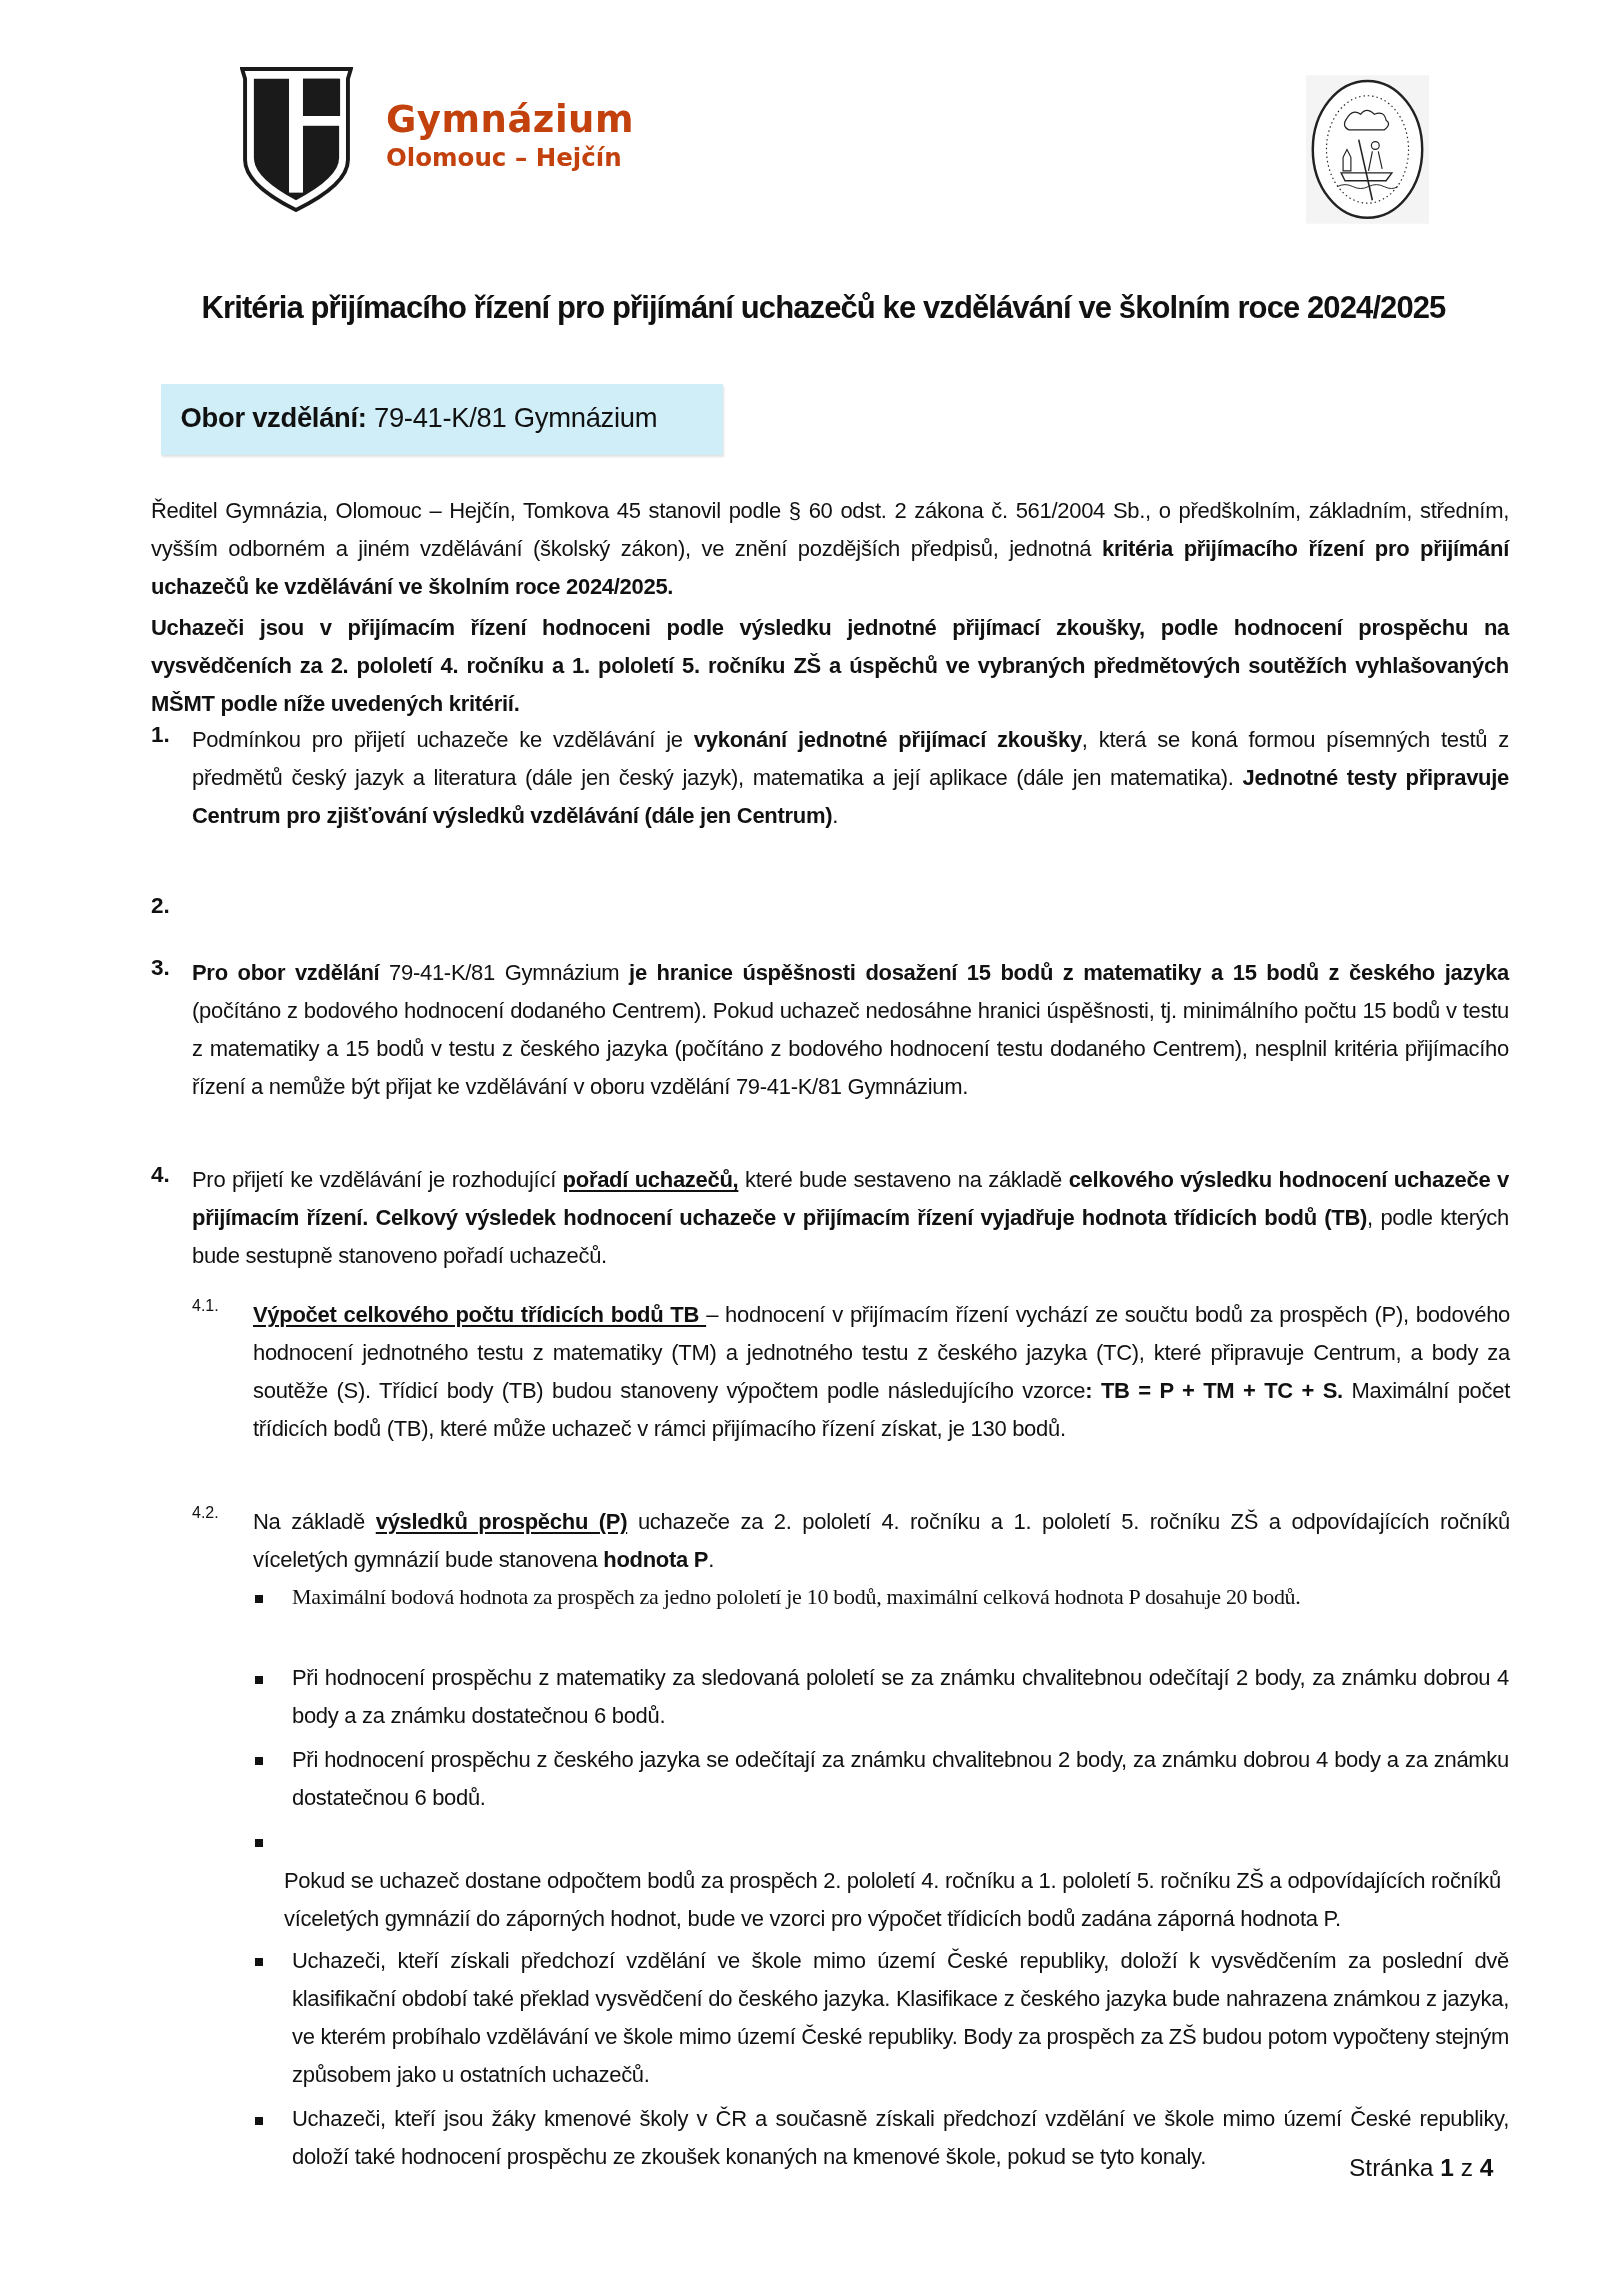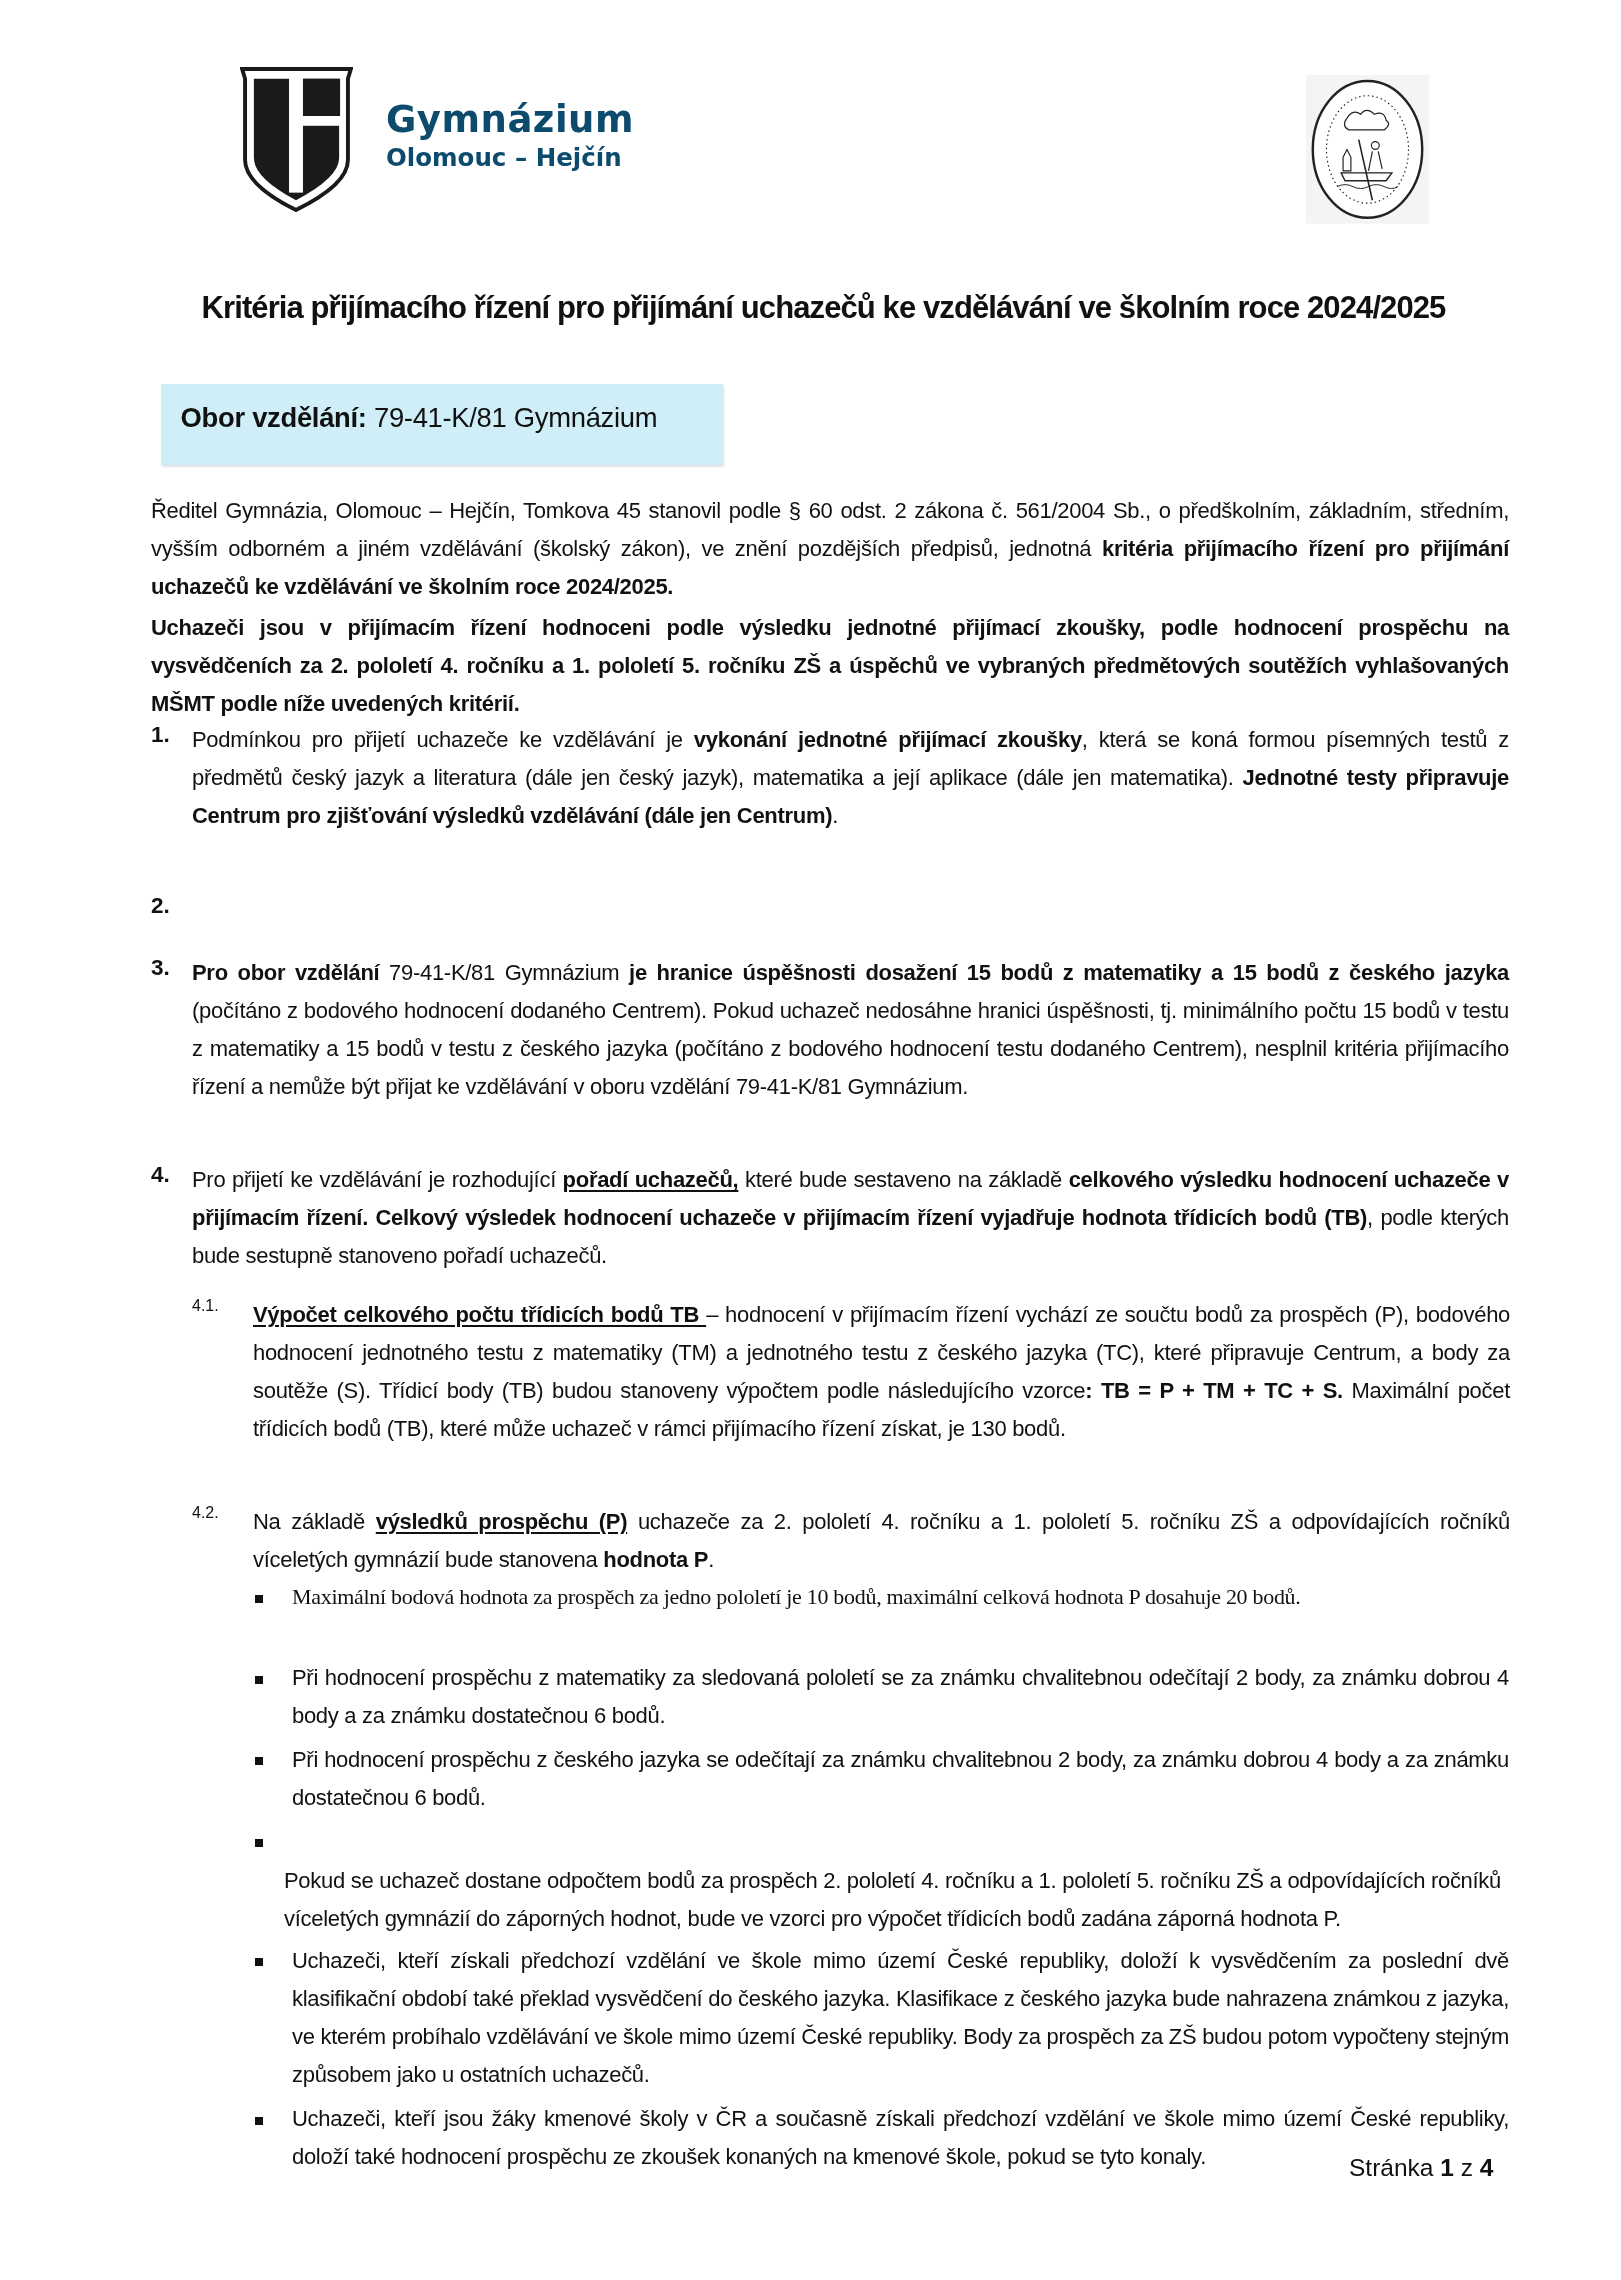--- a/index.html
+++ b/index.html
@@ -1,29 +1,29 @@
 <!DOCTYPE html>
 <html><head>
 <meta charset="utf-8">
 <style>
   html, body { margin: 0; padding: 0; background: #ffffff; }
   body { width: 1621px; height: 2281px; position: relative; overflow: hidden;
          font-family: "Liberation Sans", sans-serif; color: #111; }
   .page { position: absolute; left: 0; top: 0; width: 1621px; height: 2281px; }
 
   .logo { position: absolute; left: 240px; top: 67px; width: 113px; height: 145px; }
-  .brand { position: absolute; left: 386px; top: 98px; font-family: "DejaVu Sans", sans-serif; font-weight: bold; color: #0c4a6e; }
+  .brand { position: absolute; left: 386px; top: 98px; font-family: "DejaVu Sans", sans-serif; font-weight: bold; color: #c2410c; }
   .brand .l1 { font-size: 37px; letter-spacing: 0.5px; line-height: 43px; }
   .brand .l2 { font-size: 24.5px; line-height: 33px; }
   .seal { position: absolute; left: 1304px; top: 69px; width: 127px; height: 157px; }
 
   .title { position: absolute; left: 167px; top: 290px; width: 1313px; text-align: center;
            font-size: 31px; font-weight: bold; letter-spacing: -0.9px; white-space: nowrap; }
 
-  .obor { position: absolute; left: 161px; top: 384px; width: 562px; height: 81px;
+  .obor { position: absolute; left: 161px; top: 384px; width: 562px; height: 71px;
           background: #cfeef8; box-shadow: 1px 2px 2px #e2e2e2; }
   .obor span { position: absolute; left: 19.6px; top: 17.6px; font-size: 27.4px; white-space: nowrap; letter-spacing: -0.3px; }
   .obor b { font-weight: bold; }
 
   .para { position: absolute; left: 151px; width: 1358px; font-size: 22px; line-height: 38px;
           text-align: justify; letter-spacing: -0.3px; }
   .para b { font-weight: bold; }
   .u { text-decoration: underline; text-underline-offset: 2.9px; margin-top: 32px; }
 
   .num { position: absolute; font-size: 22.5px; font-weight: bold; }

